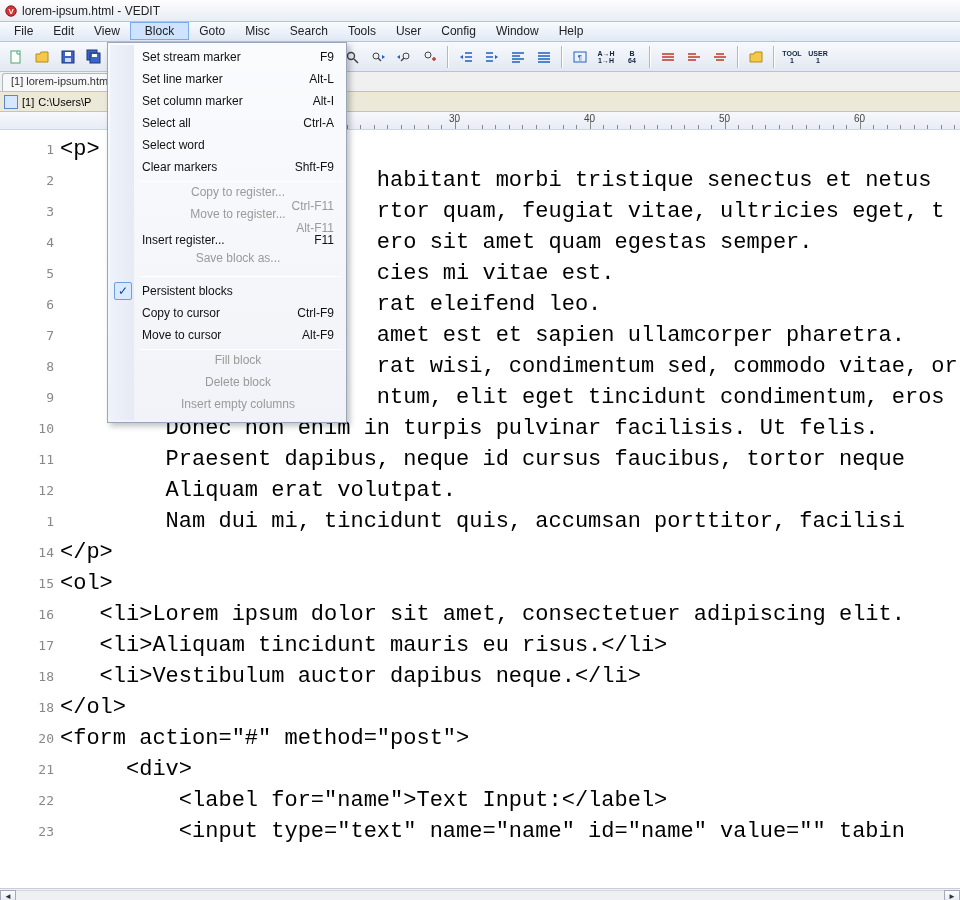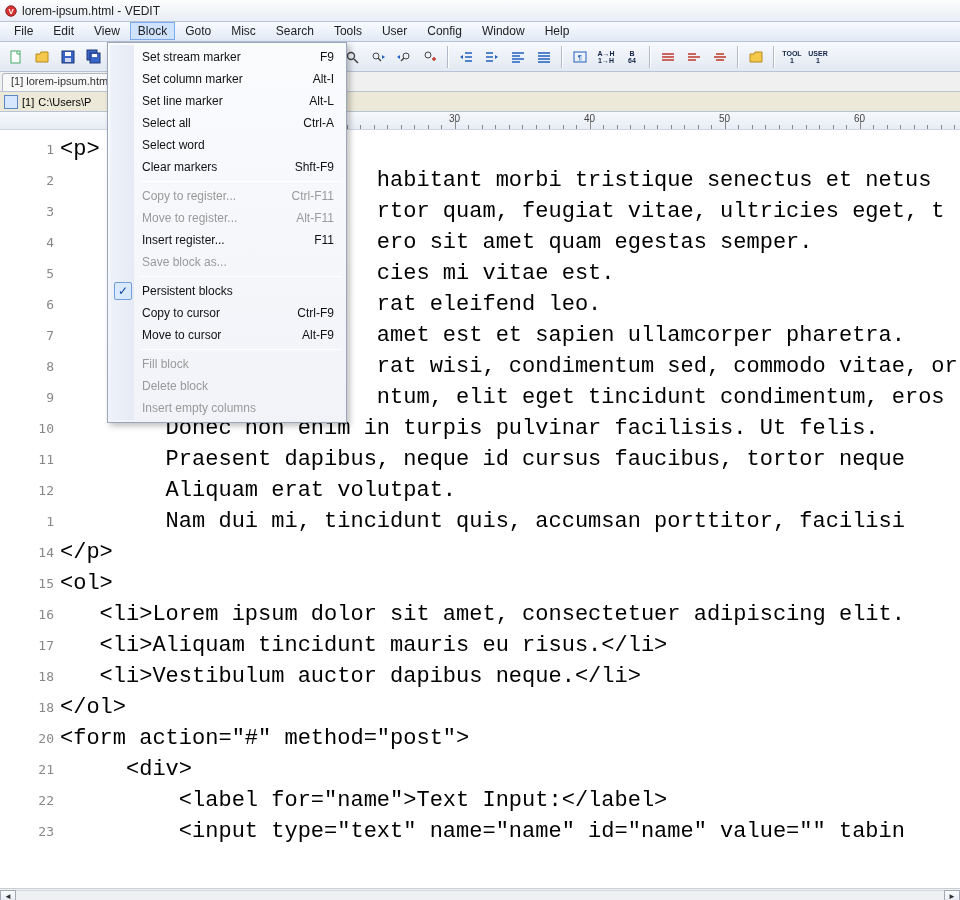--- a/index.html
+++ b/index.html
@@ -2,21 +2,21 @@
 <html><head>
 <meta charset="utf-8">
 <style>
   * { box-sizing: border-box; margin: 0; padding: 0; }
   html, body { width: 960px; height: 900px; overflow: hidden; font-family: "Segoe UI", Tahoma, sans-serif; font-size: 12px; background: #f0f0f0; }
   .titlebar { height: 22px; background: linear-gradient(#fdfdfe,#e8edf5); display:flex; align-items:center; padding:0 4px; border-bottom:1px solid #b8c4d6;}
   .titlebar .appicon { width:14px; height:14px; margin-right:4px; display:flex; align-items:center; justify-content:center;}
   .titlebar .title { font-size:12px; color:#222;}
   .menubar { height:20px; background:linear-gradient(#f8fbff,#e1e9f5); border-bottom:1px solid #b8c4d6; display:flex; align-items:flex-start; padding-left:4px;}
   .menubar .menu-item { padding:2px 10px; display:flex; align-items:center; cursor:default; color:#222;}
-  .menubar .menu-item.active { background:#cfe3ff; border:1px solid #7dabf0; padding:1px 7px;}
+  .menubar .menu-item.active { background:#cfe3ff; border:1px solid #7dabf0; padding:1px 14px;}
   .toolbar { height:30px; background:linear-gradient(#f7f9fc,#e3e8f2); border-bottom:1px solid #b8c4d6; display:flex; align-items:center; padding:0 4px; gap:2px;}
   .toolbar .sep { width:2px; height:22px; border-left:1px solid #b0b8c6; border-right:1px solid #fff; margin:0 3px;}
   .tbtn { width:24px; height:24px; border:1px solid transparent; border-radius:2px; display:flex; align-items:center; justify-content:center; background:transparent;}
   .tbtn svg { width:16px; height:16px;}
   .tbtn.text { font-size:7px; font-weight:bold; color:#124; line-height:7px; text-align:center; flex-direction:column; padding:1px;}
   .tabbar { height:20px; background:#f0f0f0; border-bottom:1px solid #b8c4d6; display:flex; align-items:flex-end;}
   .tab { height:18px; background:#f8f8f8; border:1px solid #b0b8c6; border-bottom:none; border-radius:3px 3px 0 0; padding:1px 8px; font-size:11px; color:#333; margin-left:2px;}
   .filebar { height:20px; background:#ece9d8; border-bottom:1px solid #b8c4d6; display:flex; align-items:center; padding:0 4px; gap:4px; font-size:11px;}
   .filebar .fbicon{width:14px;height:14px;background:#d7e7ff;border:1px solid #5b89c7;}
   .ruler { height:18px; background:linear-gradient(#f6f8fc,#e8ecf4); border-bottom:1px solid #cfd6e2; position:relative; font-size:9px; color:#555; overflow:hidden;}
@@ -27,21 +27,21 @@
   .gutter{width:60px; background:#fff; color:#888; font-family:Consolas,monospace; font-size:13px; text-align:right; padding-right:6px; padding-top:4px; line-height:31px;}
   .gutter div{height:31px;}
   .code{flex:1; font-family:Consolas,"Courier New",monospace; font-size:22px; line-height:31px; white-space:pre; color:#000; padding-top:4px; overflow:hidden;}
   .hscroll{height:16px; background:#f0f0f0; border-top:1px solid #c8cdd6; display:flex; align-items:center;}
   .hscroll .arrow{width:16px;height:14px;border:1px solid #a3aab5;background:linear-gradient(#fdfdff,#e2e6ef);display:flex;align-items:center;justify-content:center;font-size:8px;color:#333;}
   .hscroll .track{flex:1;height:14px;background:#eef0f4;border-top:1px solid #d4d8e0;border-bottom:1px solid #d4d8e0;}
   
   .dropdown{position:absolute; left:107px; top:42px; width:240px; background:linear-gradient(#fafbfd,#f1f3f8); border:1px solid #9aa6bb; box-shadow:3px 3px 6px rgba(0,0,0,0.25); padding:3px 2px; z-index:100;}
   .dropdown .iconcol{position:absolute;left:2px;top:2px;bottom:2px;width:24px;background:linear-gradient(90deg,#eef2fa,#e5eaf4);}
   .dropdown .dd-item{position:relative; height:22px; display:flex; align-items:center; padding-left:32px; padding-right:10px; color:#111;}
-  .dropdown .dd-item.disabled{color:#9a9a9a;}
+  .dropdown .dd-item.disabled{color:#9a9a9a;flex-direction:column;}
   .dropdown .dd-item .shortcut{margin-left:auto; font-size:12px;}
   .dropdown .dd-sep{height:1px; margin:3px 2px 3px 30px; background:#c6cfde; border-bottom:1px solid #fff;}
   .dropdown .check{position:absolute; left:4px; width:18px; height:18px; border:1px solid #6f9edb; background:#d9e9ff; border-radius:2px; display:flex; align-items:center; justify-content:center; color:#1147a5; font-size:12px;}
 </style>
 </head>
 <body>
 
 <div class="titlebar">
   <span class="appicon">
     <svg viewBox="0 0 16 16">
@@ -353,28 +353,28 @@
 </div>
 
 <div class="dropdown">
   <div class="iconcol"></div>
   <div id="dd-body">
       <div class="dd-item">
         <span>Set stream marker</span>
         <span class="shortcut">F9</span>
       </div>
       <div class="dd-item">
+        <span>Set line marker</span>
+        <span class="shortcut">Alt-L</span>
+      </div>
+      <div class="dd-item">
         <span>Set column marker</span>
         <span class="shortcut">Alt-I</span>
       </div>
       <div class="dd-item">
-        <span>Set line marker</span>
-        <span class="shortcut">Alt-L</span>
-      </div>
-      <div class="dd-item">
         <span>Select all</span>
         <span class="shortcut">Ctrl-A</span>
       </div>
       <div class="dd-item">
         <span>Select word</span>
       </div>
       <div class="dd-item">
         <span>Clear markers</span>
         <span class="shortcut">Shft-F9</span>
       </div>

